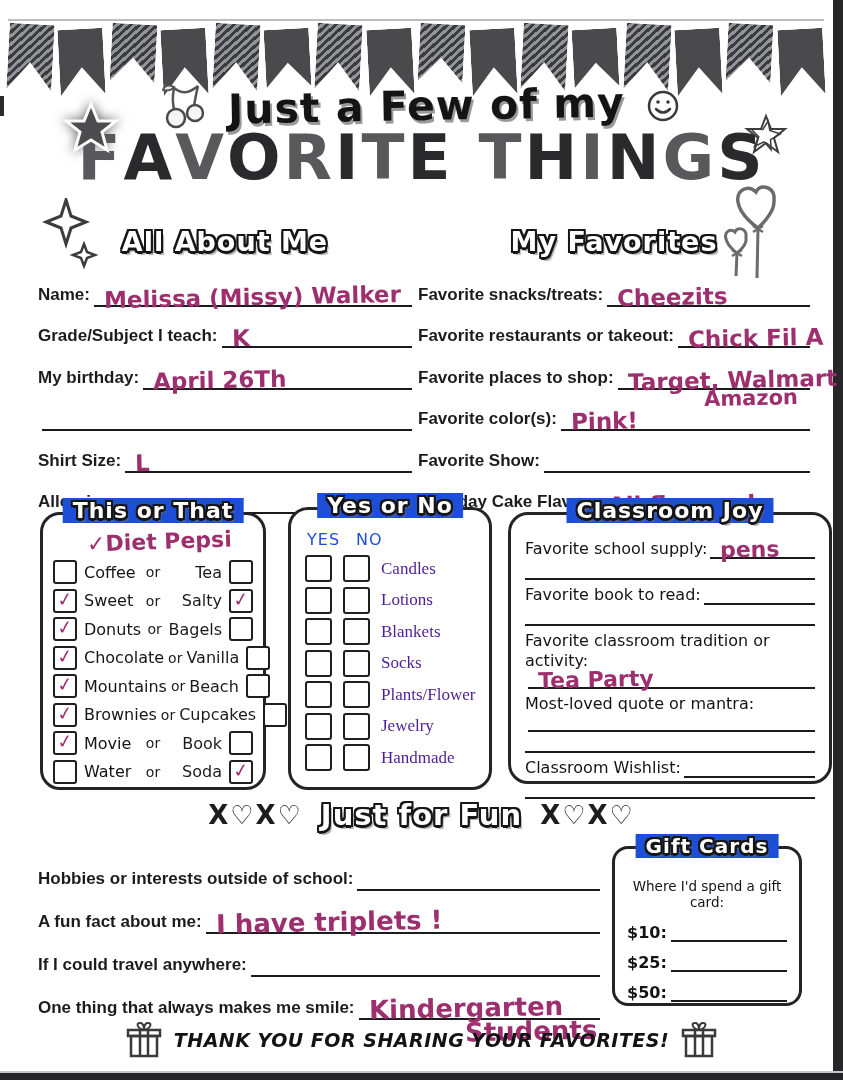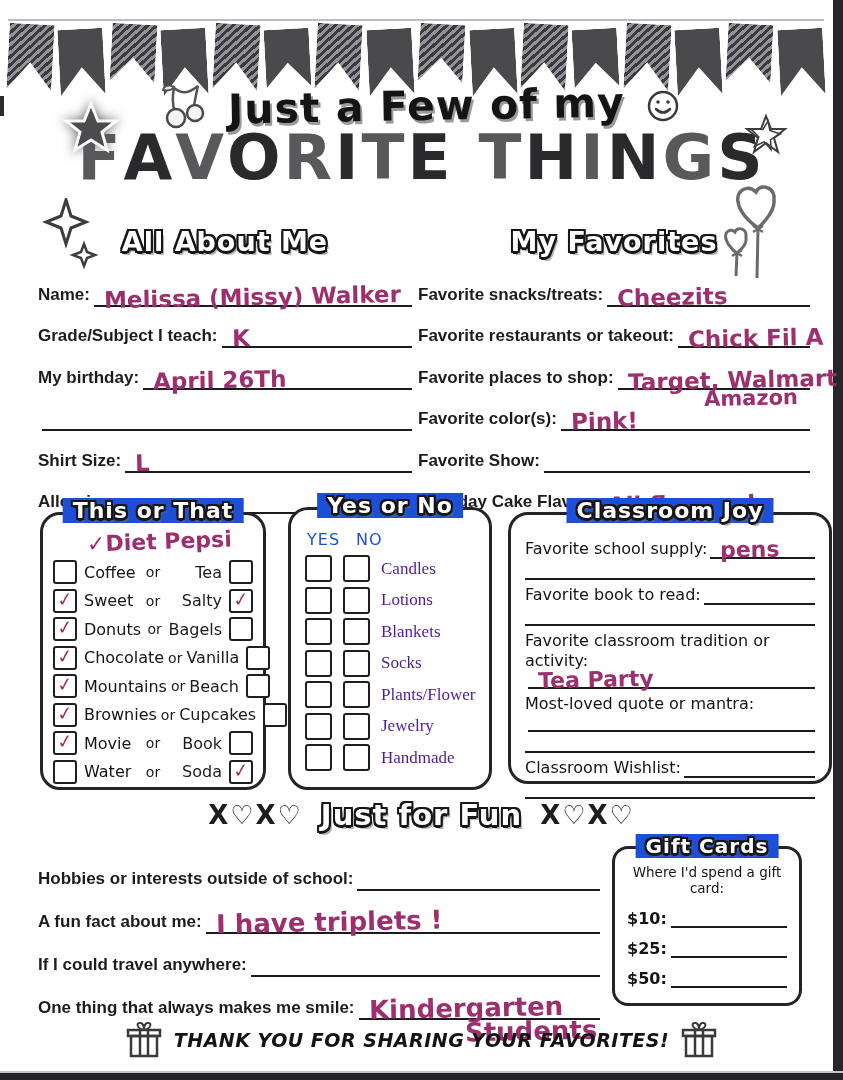--- a/index.html
+++ b/index.html
@@ -87,21 +87,21 @@
        align-items:center;gap:18px;}
   .xoxo{font-family:"DejaVu Sans",sans-serif;font-size:26px;font-weight:bold;color:#1d1d1f;letter-spacing:2px;}
   .jff-title{font-size:29px;}
   .fun-fields{position:absolute;left:38px;top:848px;width:562px;}
   .fun-fields .field{height:43px;}
   
   #box-gift{left:612px;top:846px;width:190px;height:160px;border-width:3.5px;border-radius:16px;
             padding:14px 12px 8px;}
   #box-gift .box-heading{font-size:20px;top:-15px;}
   .gift-sub{font-family:"DejaVu Sans",sans-serif;font-size:13.5px;text-align:center;line-height:1.15;
-            margin:2px 0 2px;color:#141416;}
+            margin:16px 0 2px;color:#141416;}
   .gift-row{display:flex;align-items:flex-end;height:30px;font-family:"DejaVu Sans",sans-serif;
             font-size:16px;font-weight:bold;color:#141416;}
   .gift-row .fline{margin-left:4px;}
   
   .thanks{position:absolute;top:1020px;left:0;width:100%;display:flex;align-items:center;
           justify-content:center;gap:12px;}
   .thanks-text{font-family:"DejaVu Sans",sans-serif;font-weight:bold;font-size:19px;
                letter-spacing:.5px;color:#131315;font-style:italic;}
 </style>
 </head>

